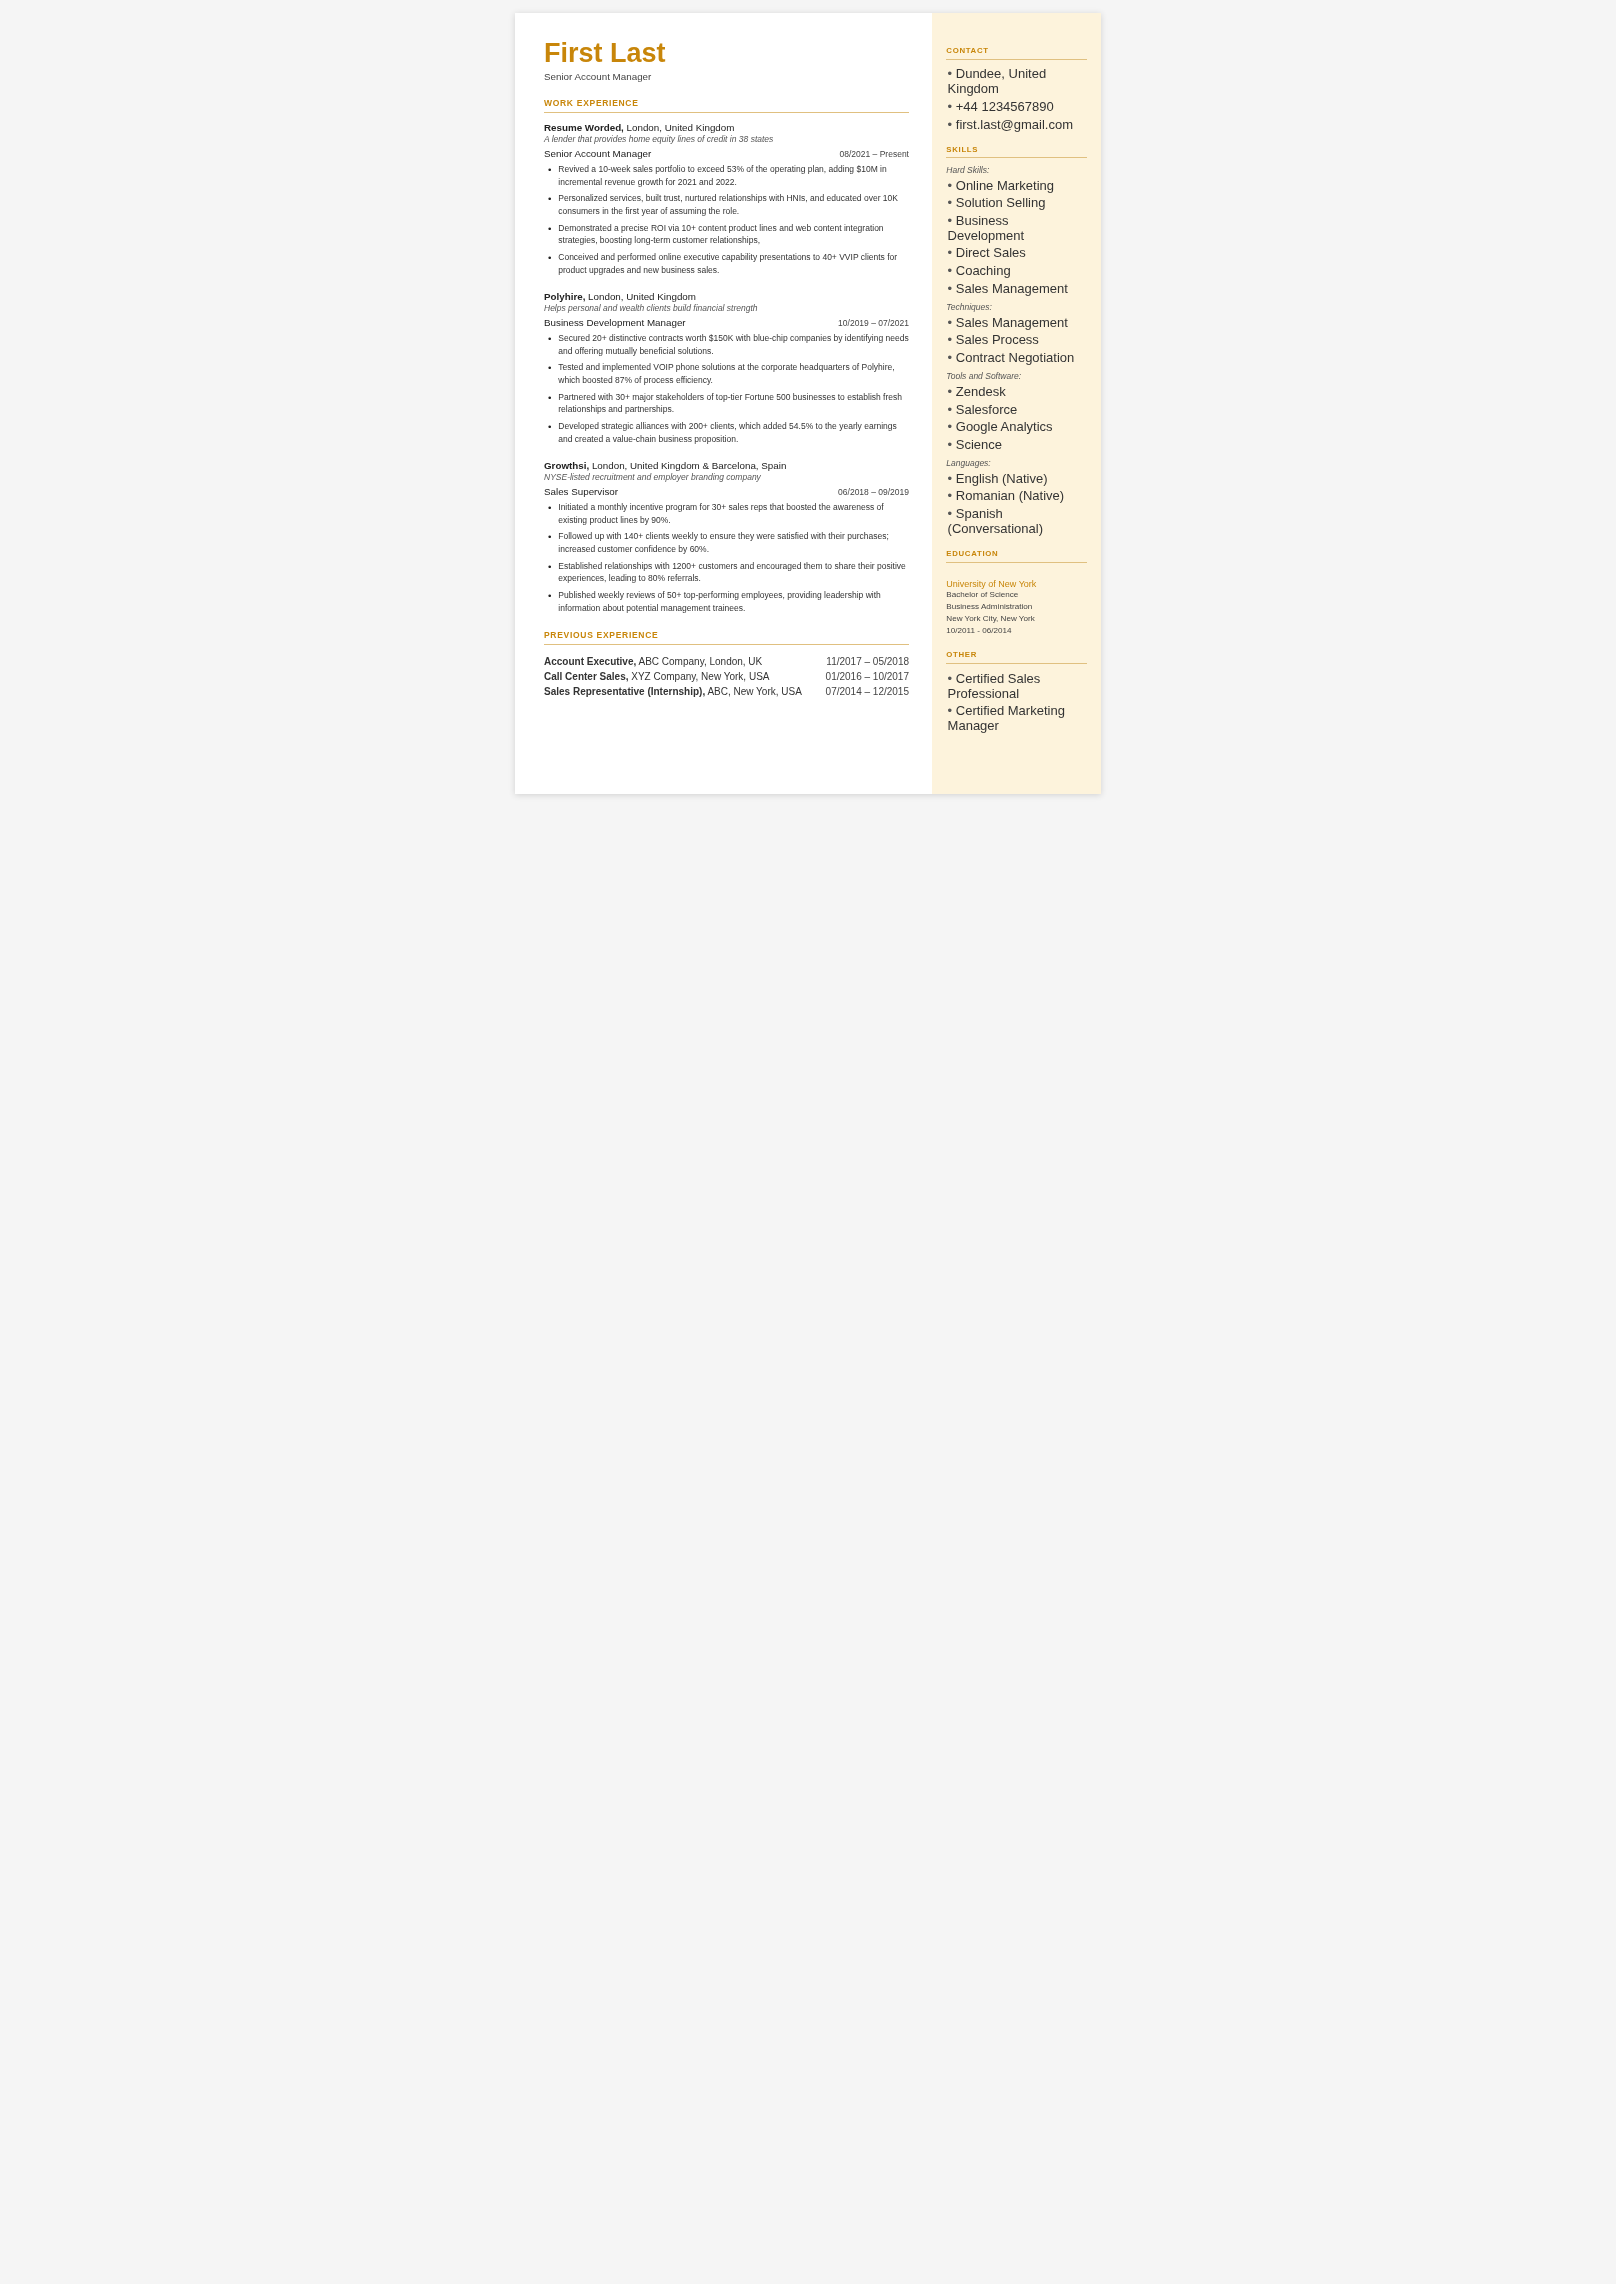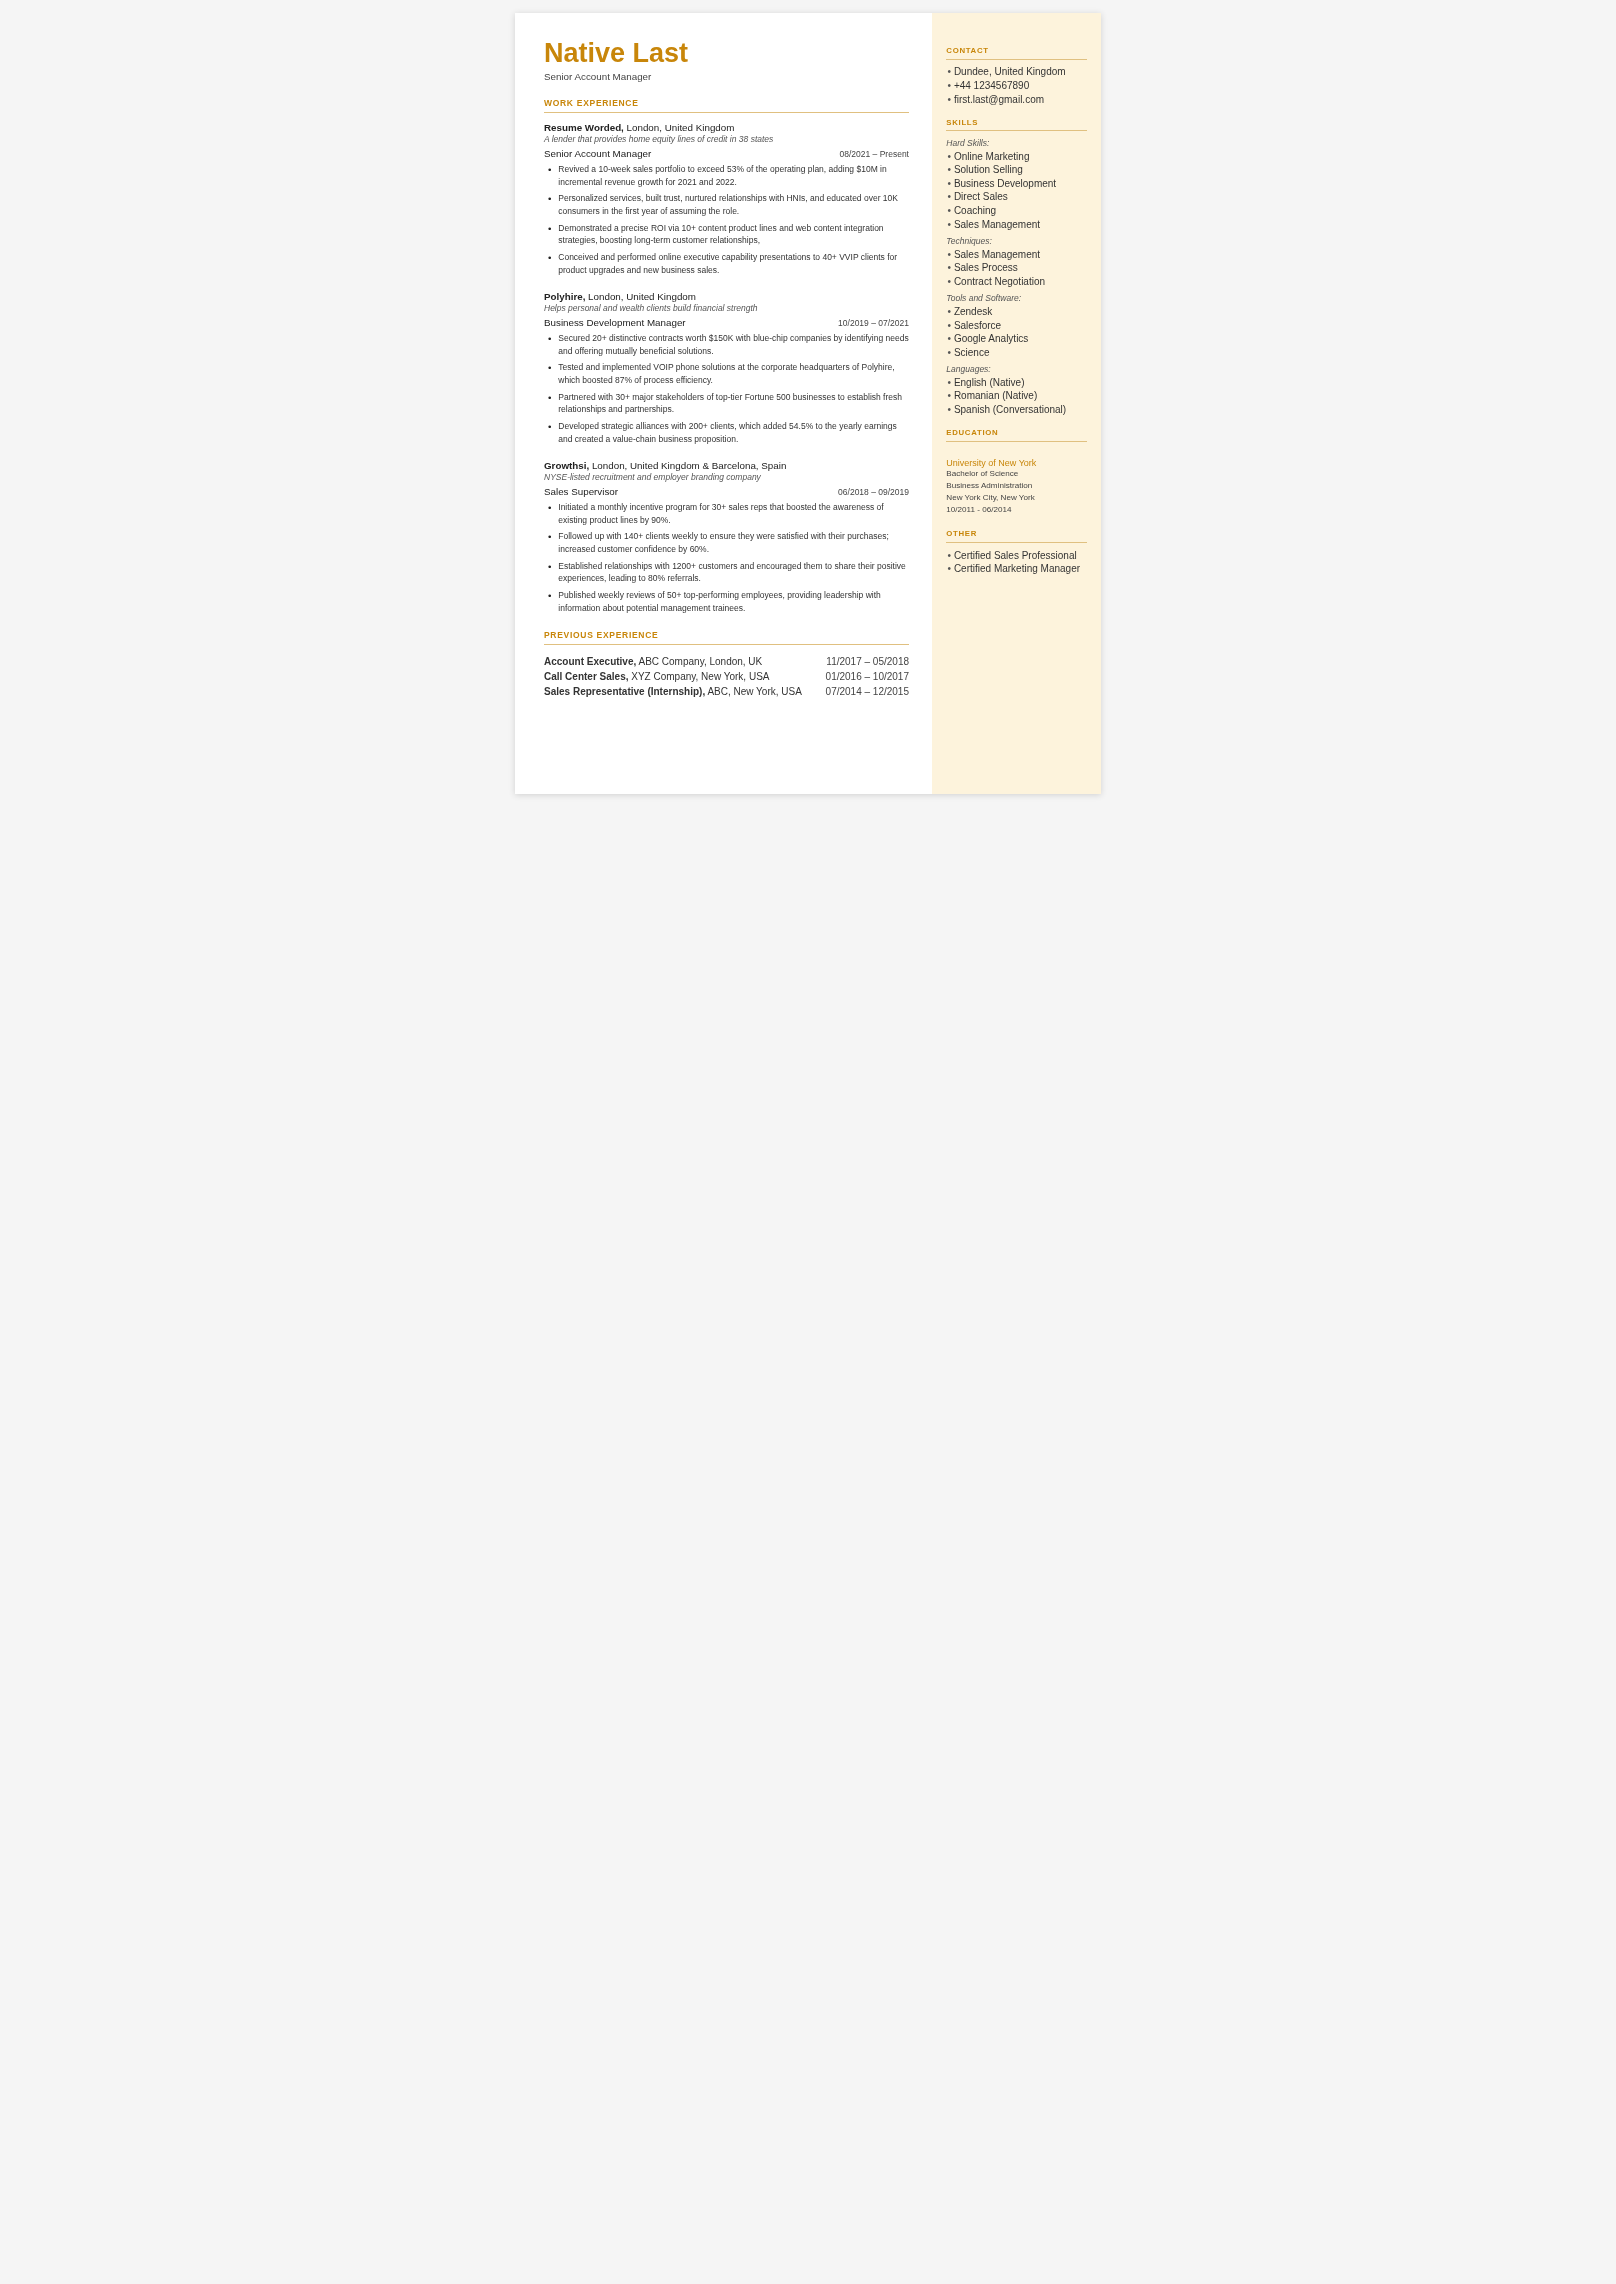--- a/index.html
+++ b/index.html
@@ -137,21 +137,21 @@
     }
     .sidebar-section-heading:first-child {
       margin-top: 7px;
     }
     .sidebar-divider {
       border: none;
       border-top: 1px solid #e0c080;
       margin-bottom: 6.5px;
     }
     .sidebar-item {
-      font-size: 10px;
+      font-size: 13px;
       color: #333;
       margin-bottom: 2.6px;
       padding-left: 1.3px;
     }
     .sidebar-item::before {
       content: "• ";
       color: #555;
     }
     .sidebar-subheading {
       font-style: italic;
@@ -174,21 +174,21 @@
       line-height: 1.5;
     }
   </style>
 </head>
 <body>
 
 <div class="resume">
 
   <div class="main-col">
 
-    <div class="name">Native Last</div>
+    <div class="name">First Last</div>
     <div class="title-sub">Senior Account Manager</div>
 
     <div class="section-heading">WORK EXPERIENCE</div>
     <hr class="divider">
 
     <div class="employer-block">
       <div>
         <span class="employer-name">
           <span style="font-weight:bold;">Resume Worded,</span><span> London, United Kingdom</span>
         </span>

